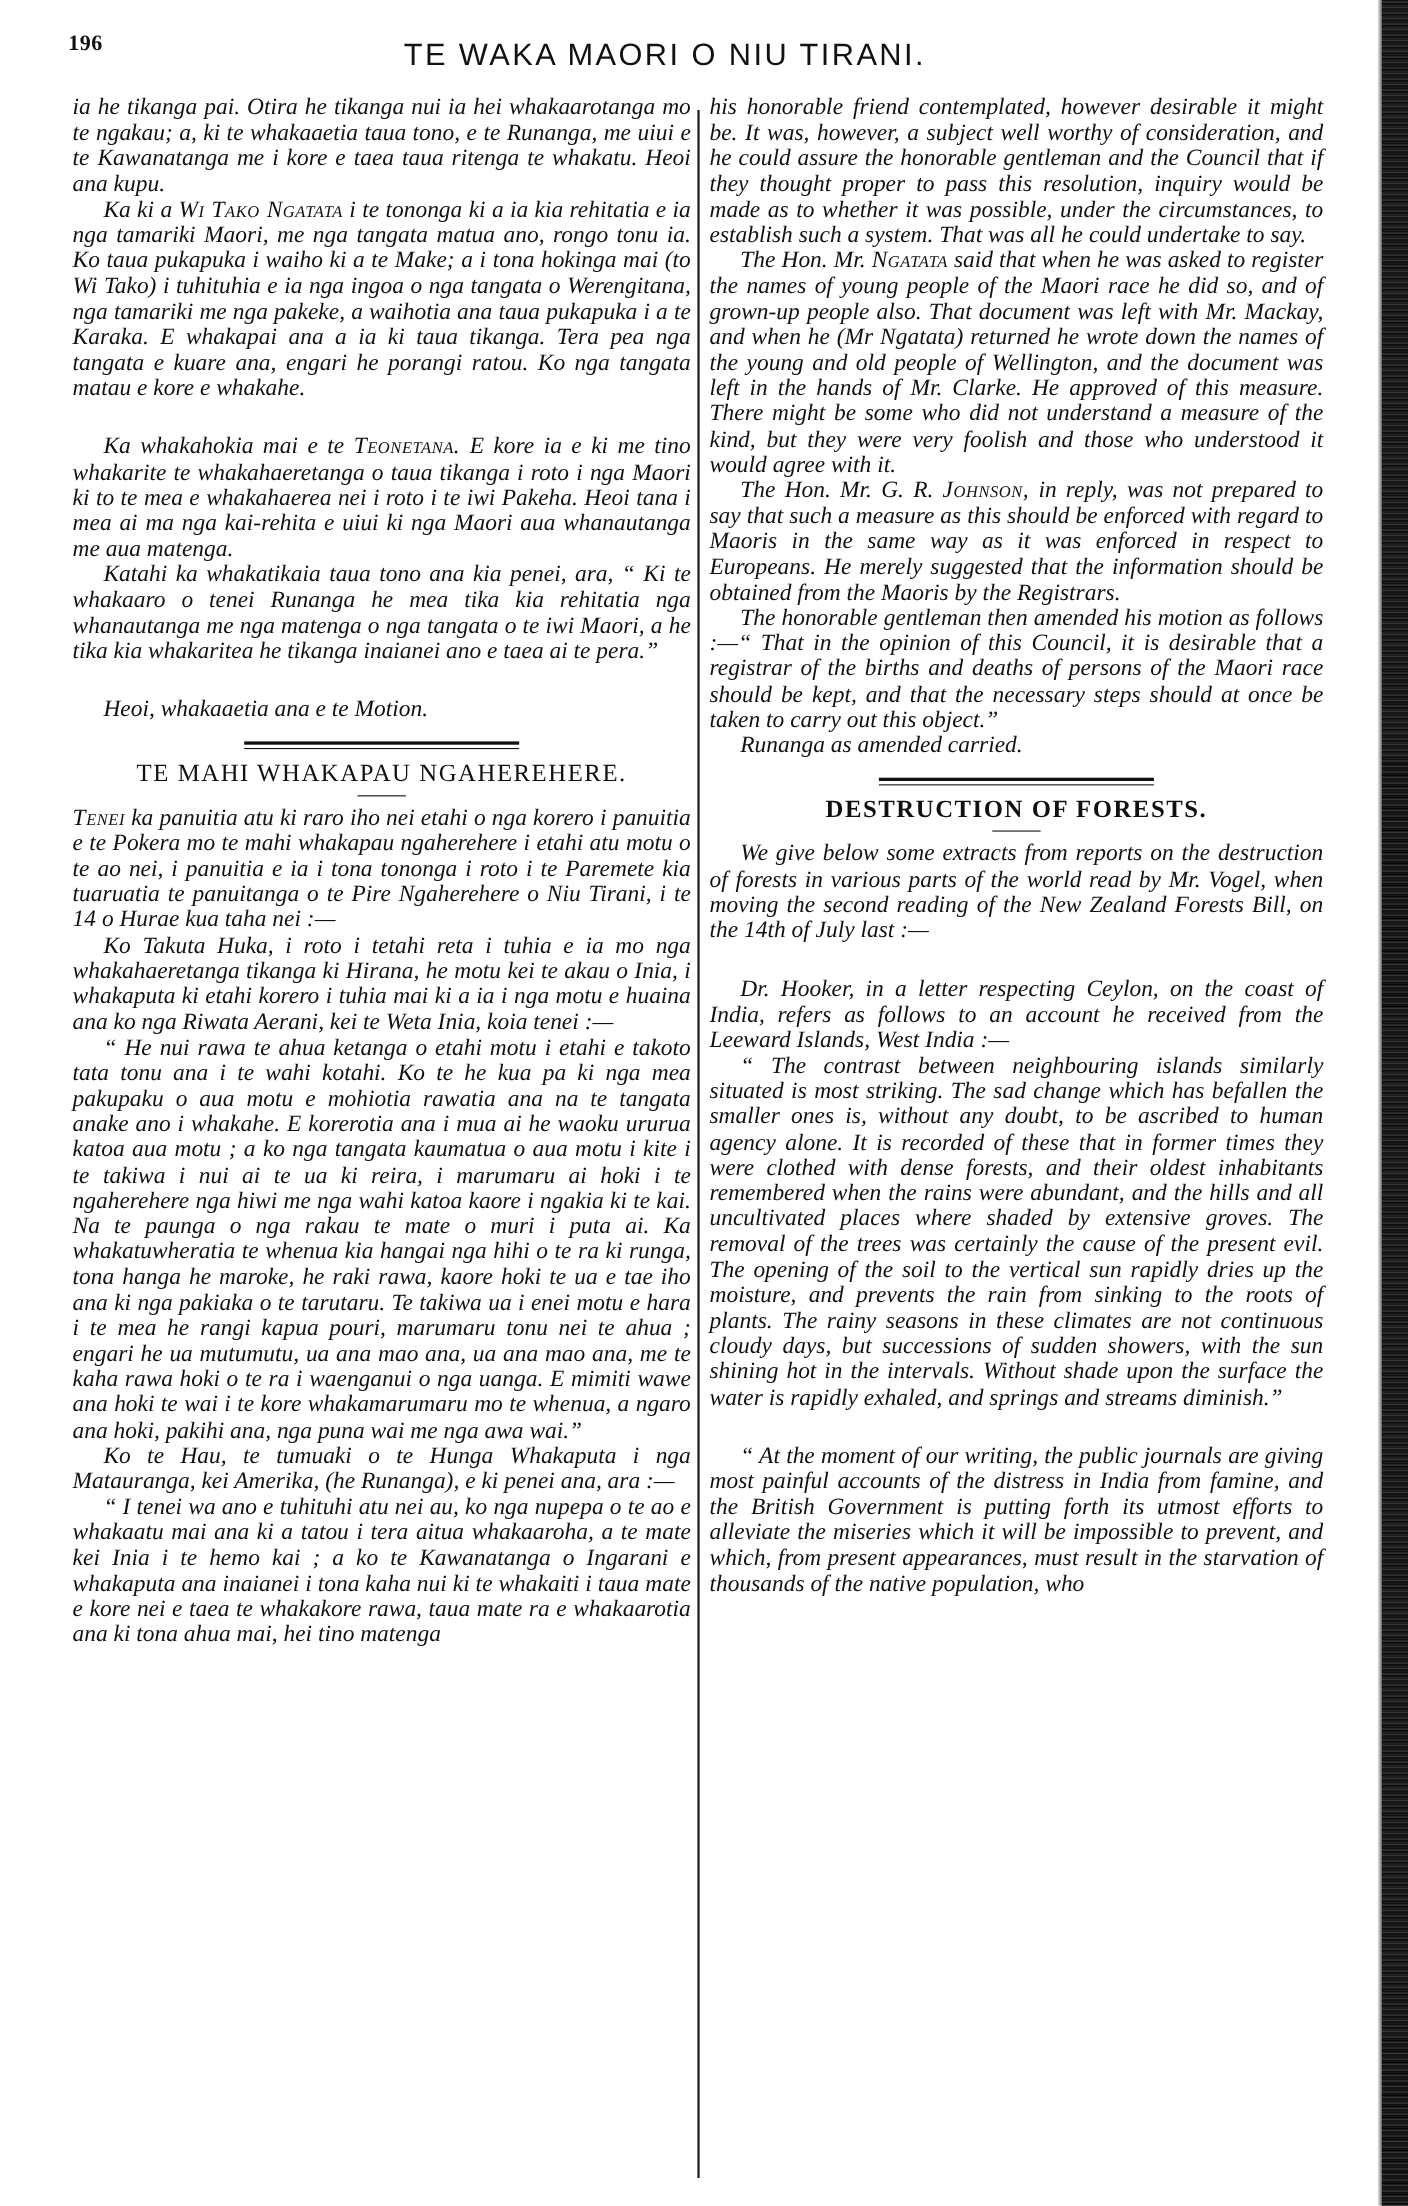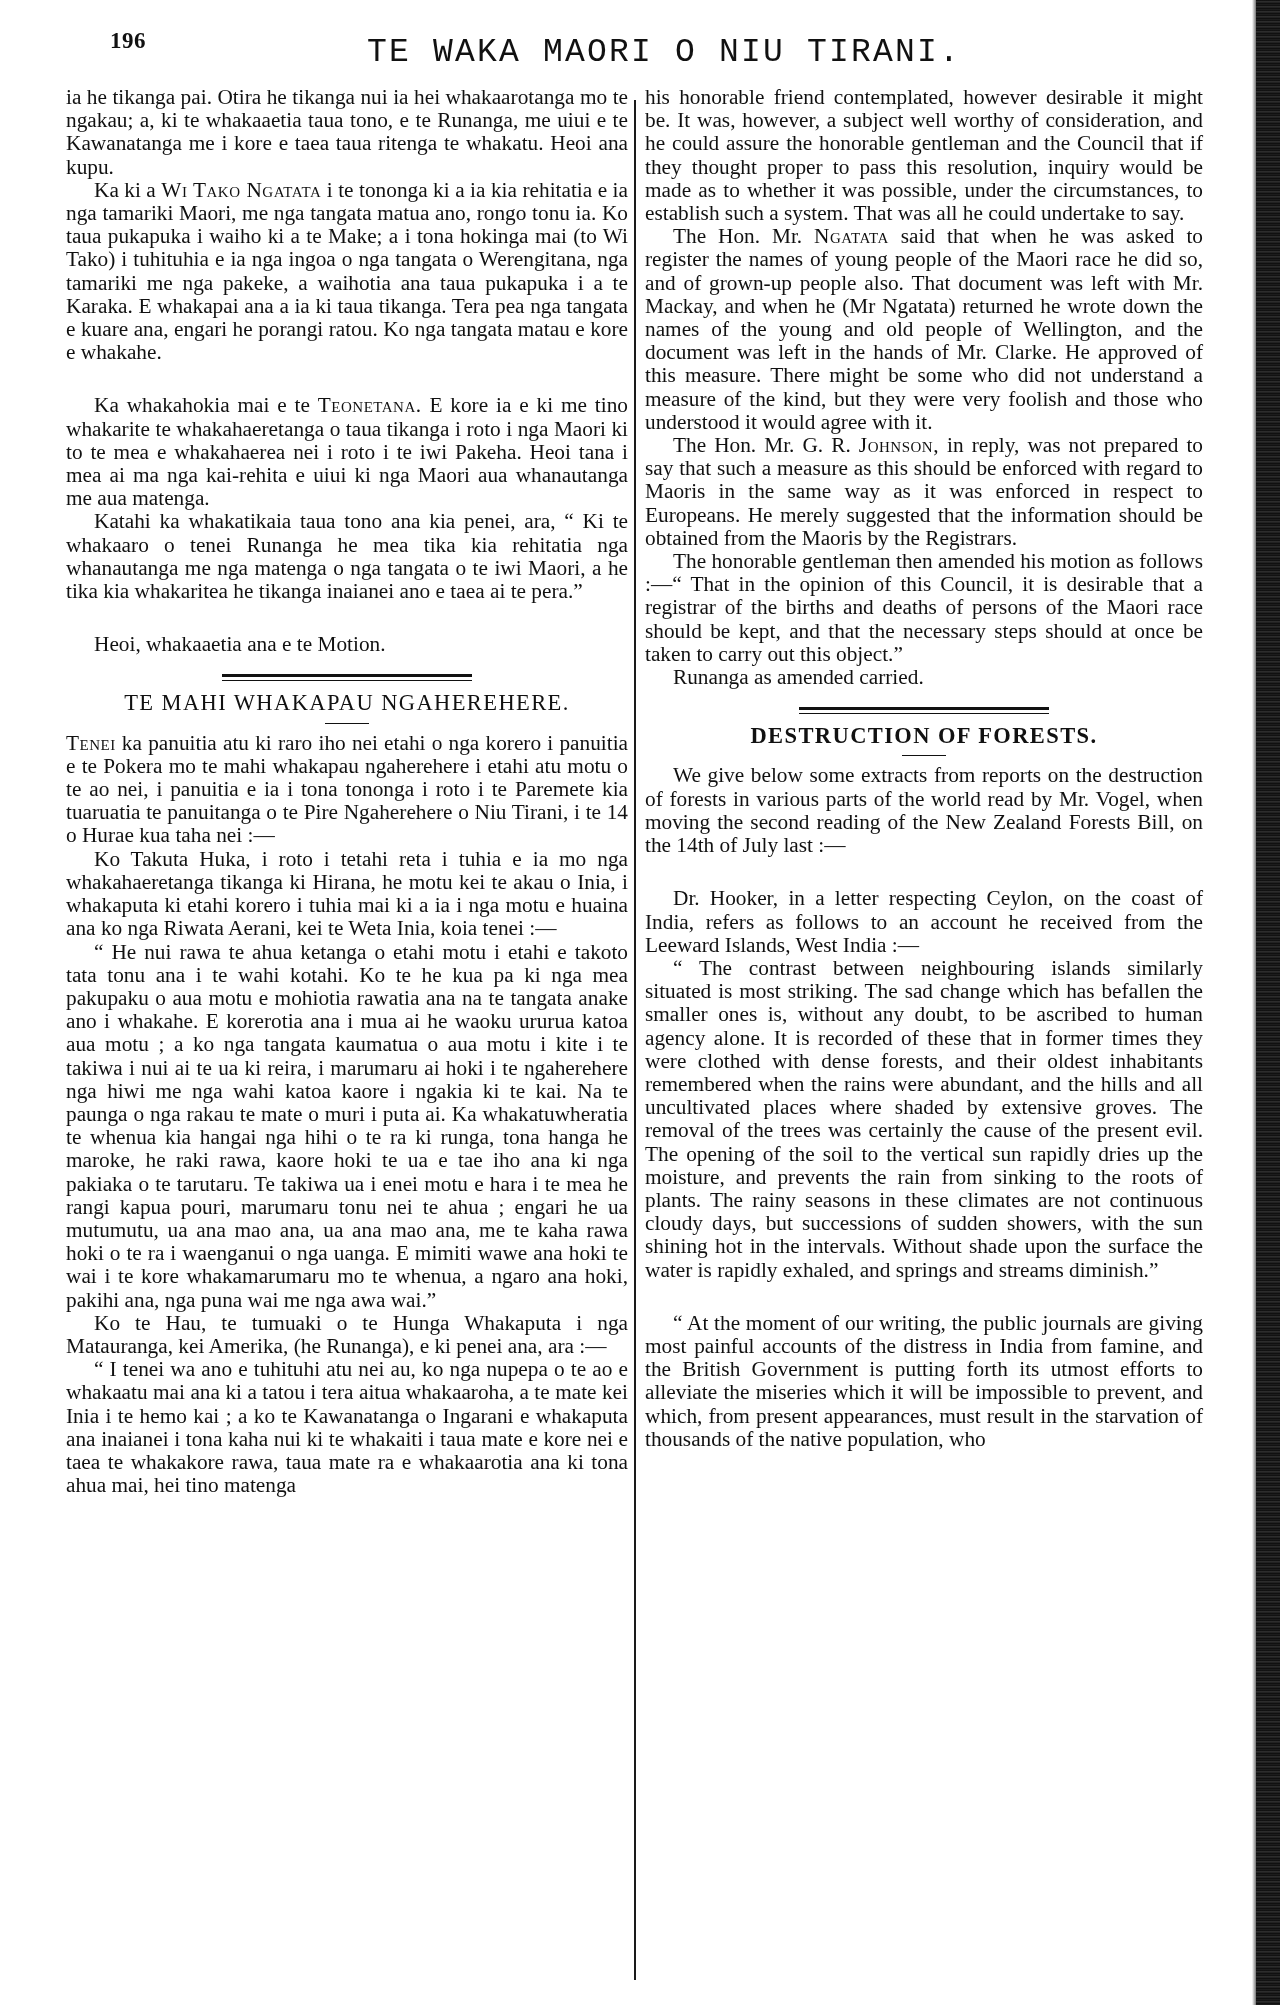--- a/index.html
+++ b/index.html
@@ -17,31 +17,30 @@
       top: 22px;
       left: 62px;
       width: 1140px;
       height: 50px;
     }
     .page-number {
       position: absolute;
       left: 0;
       top: 6px;
       font-family: "Liberation Serif", serif;
-      font-size: 23px;
+      font-size: 20px;
       font-weight: bold;
       letter-spacing: 0.5px;
-      margin-left: 48px;
     }
     .masthead {
       position: absolute;
       left: 305px;
       top: 12px;
-      font-family: Liberation Mono, monospace;
-      font-size: 33px;
+      font-family: Liberation Sans, sans-serif;
+      font-size: 28px;
       letter-spacing: 2.2px;
       white-space: nowrap;
     }
     .column {
       position: absolute;
       top: 86px;
       font-family: "Liberation Serif", serif;
       font-size: 21.3px;
       line-height: 23.2px;
       text-align: justify;
@@ -69,21 +68,21 @@
     }
     .binding-strip::before {
       content: "";
       position: absolute;
       left: -4px;
       top: 0;
       width: 4px;
       height: 100%;
       background: linear-gradient(90deg, #ffffff, #777777);
     }
-    p { margin: 0; }
+    p { margin: 0; font-style: italic; }
     .indent { text-indent: 28px; }
     .gap-md { margin-top: 30px; }
     .gap-lg { }
     .sc { font-variant: small-caps; letter-spacing: 0.5px; }
     .section-heading {
       text-align: center;
       font-size: 22.5px;
       letter-spacing: 1.4px;
       margin: 10px 0 8px 0;
       white-space: nowrap;

